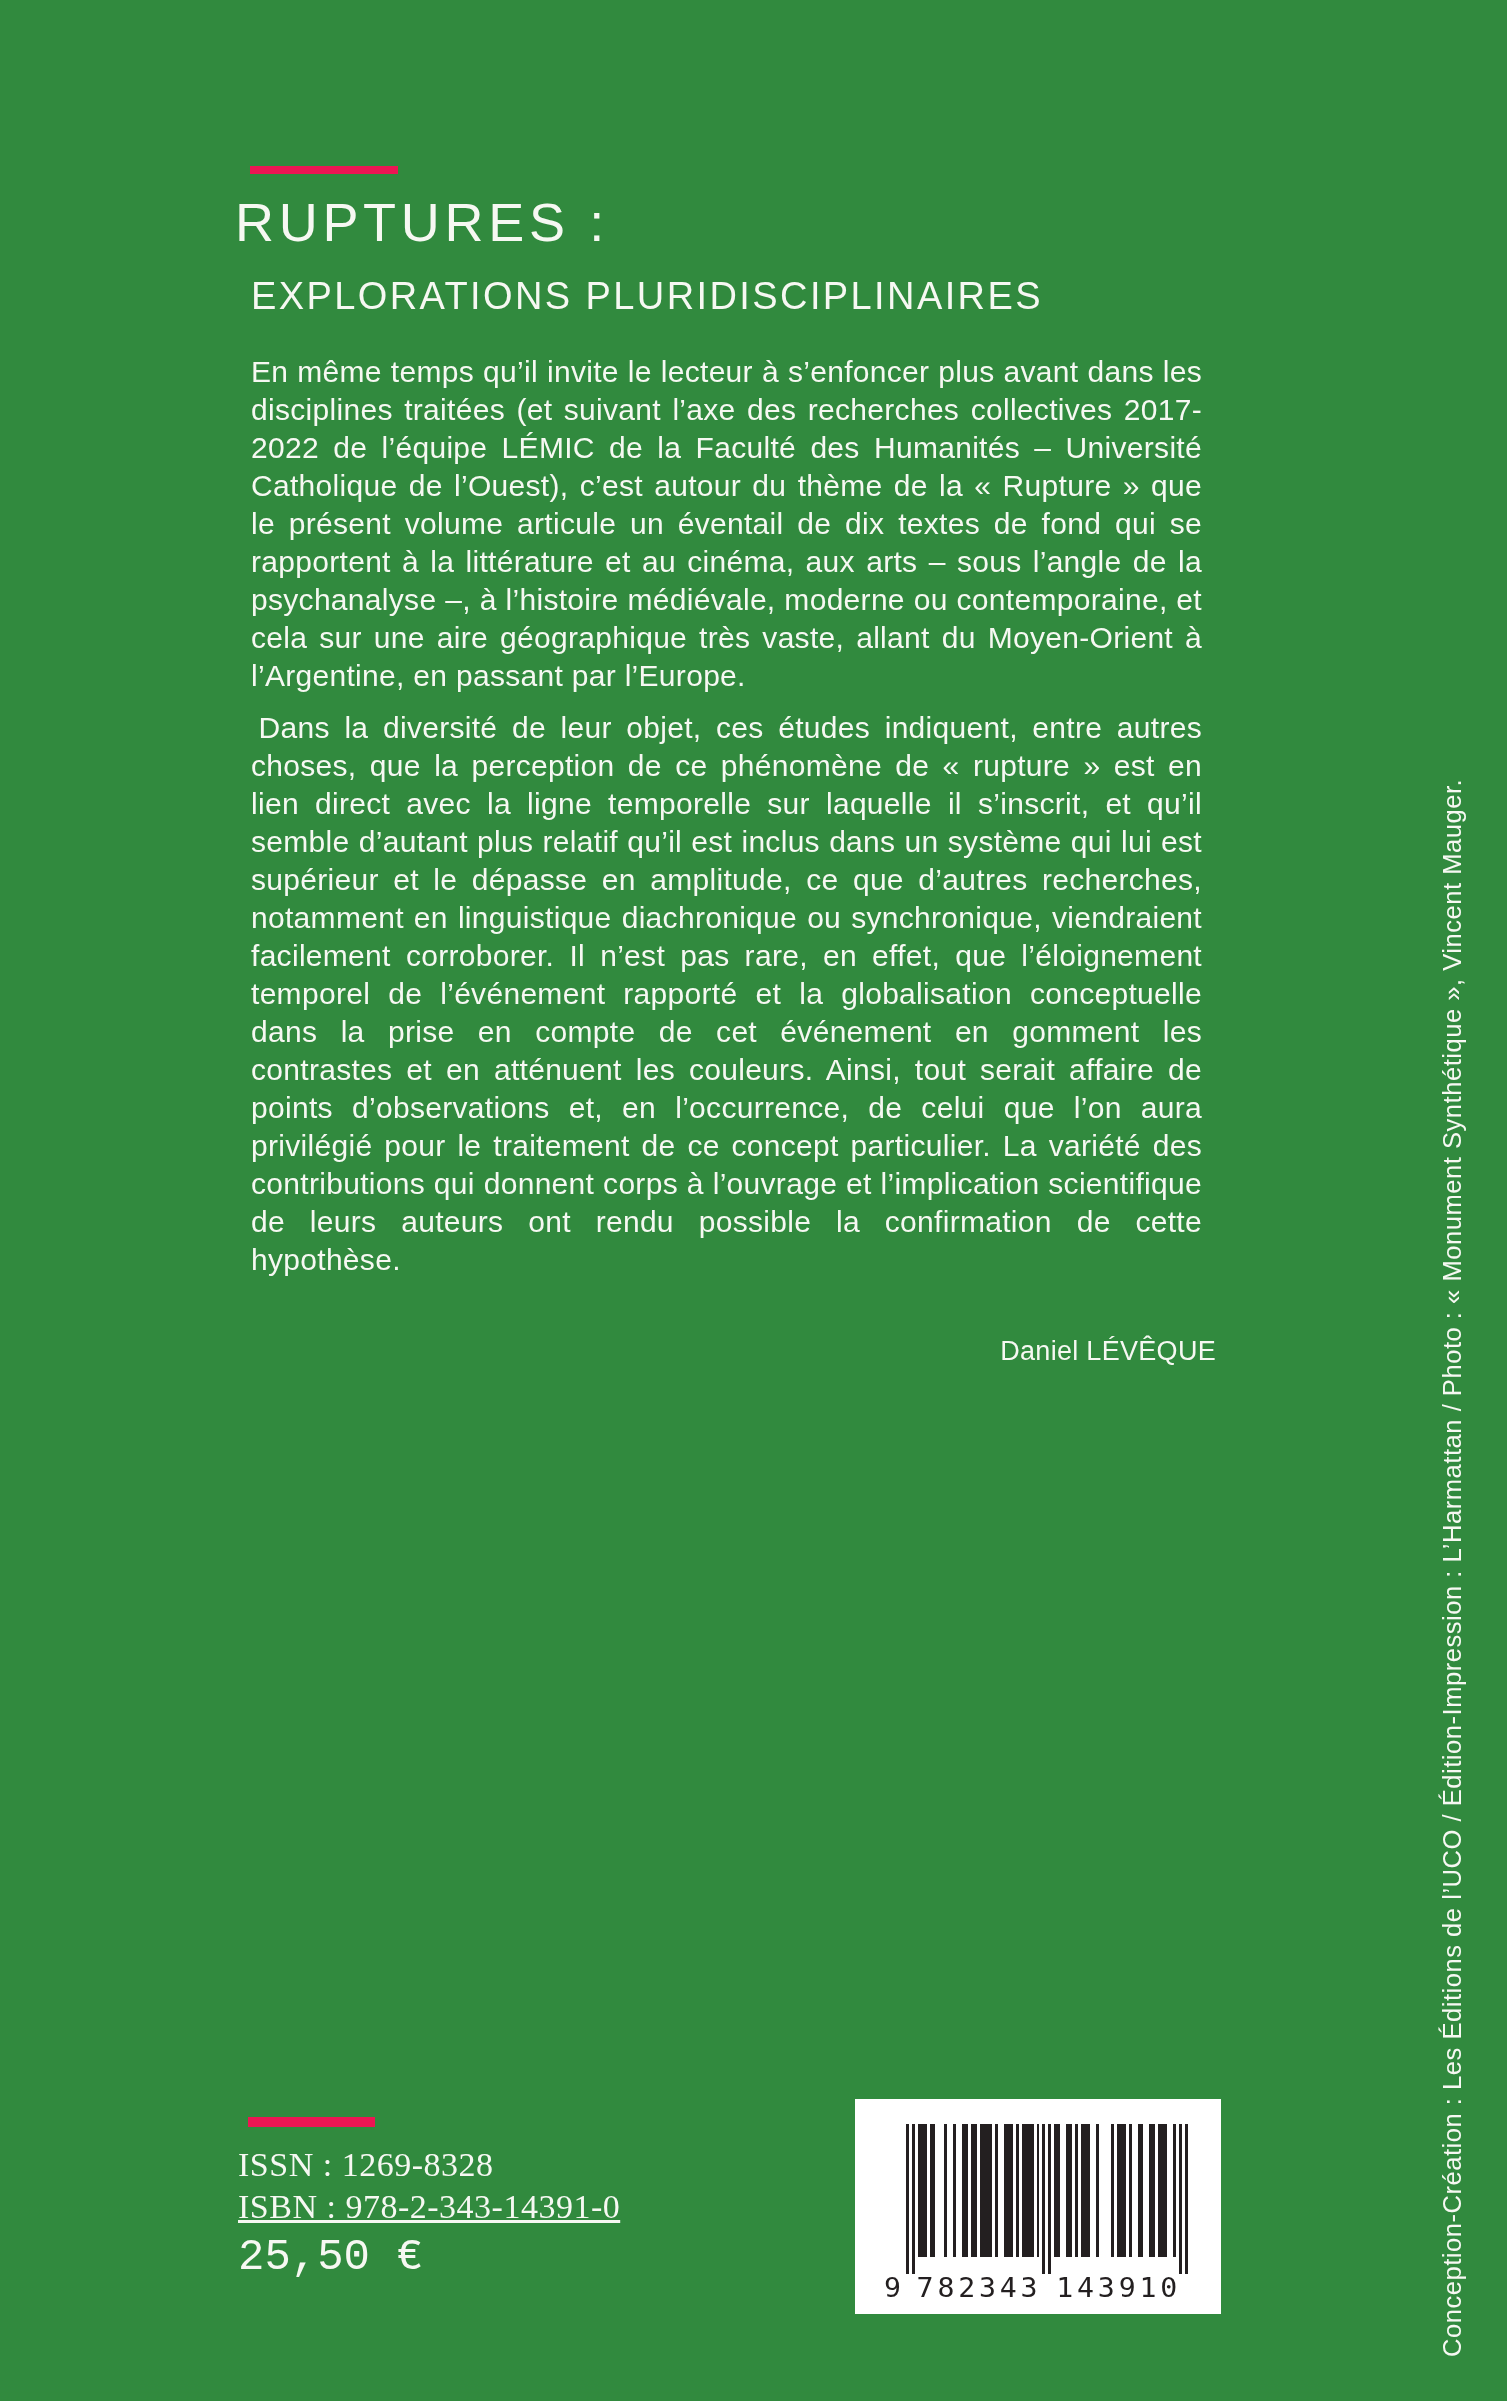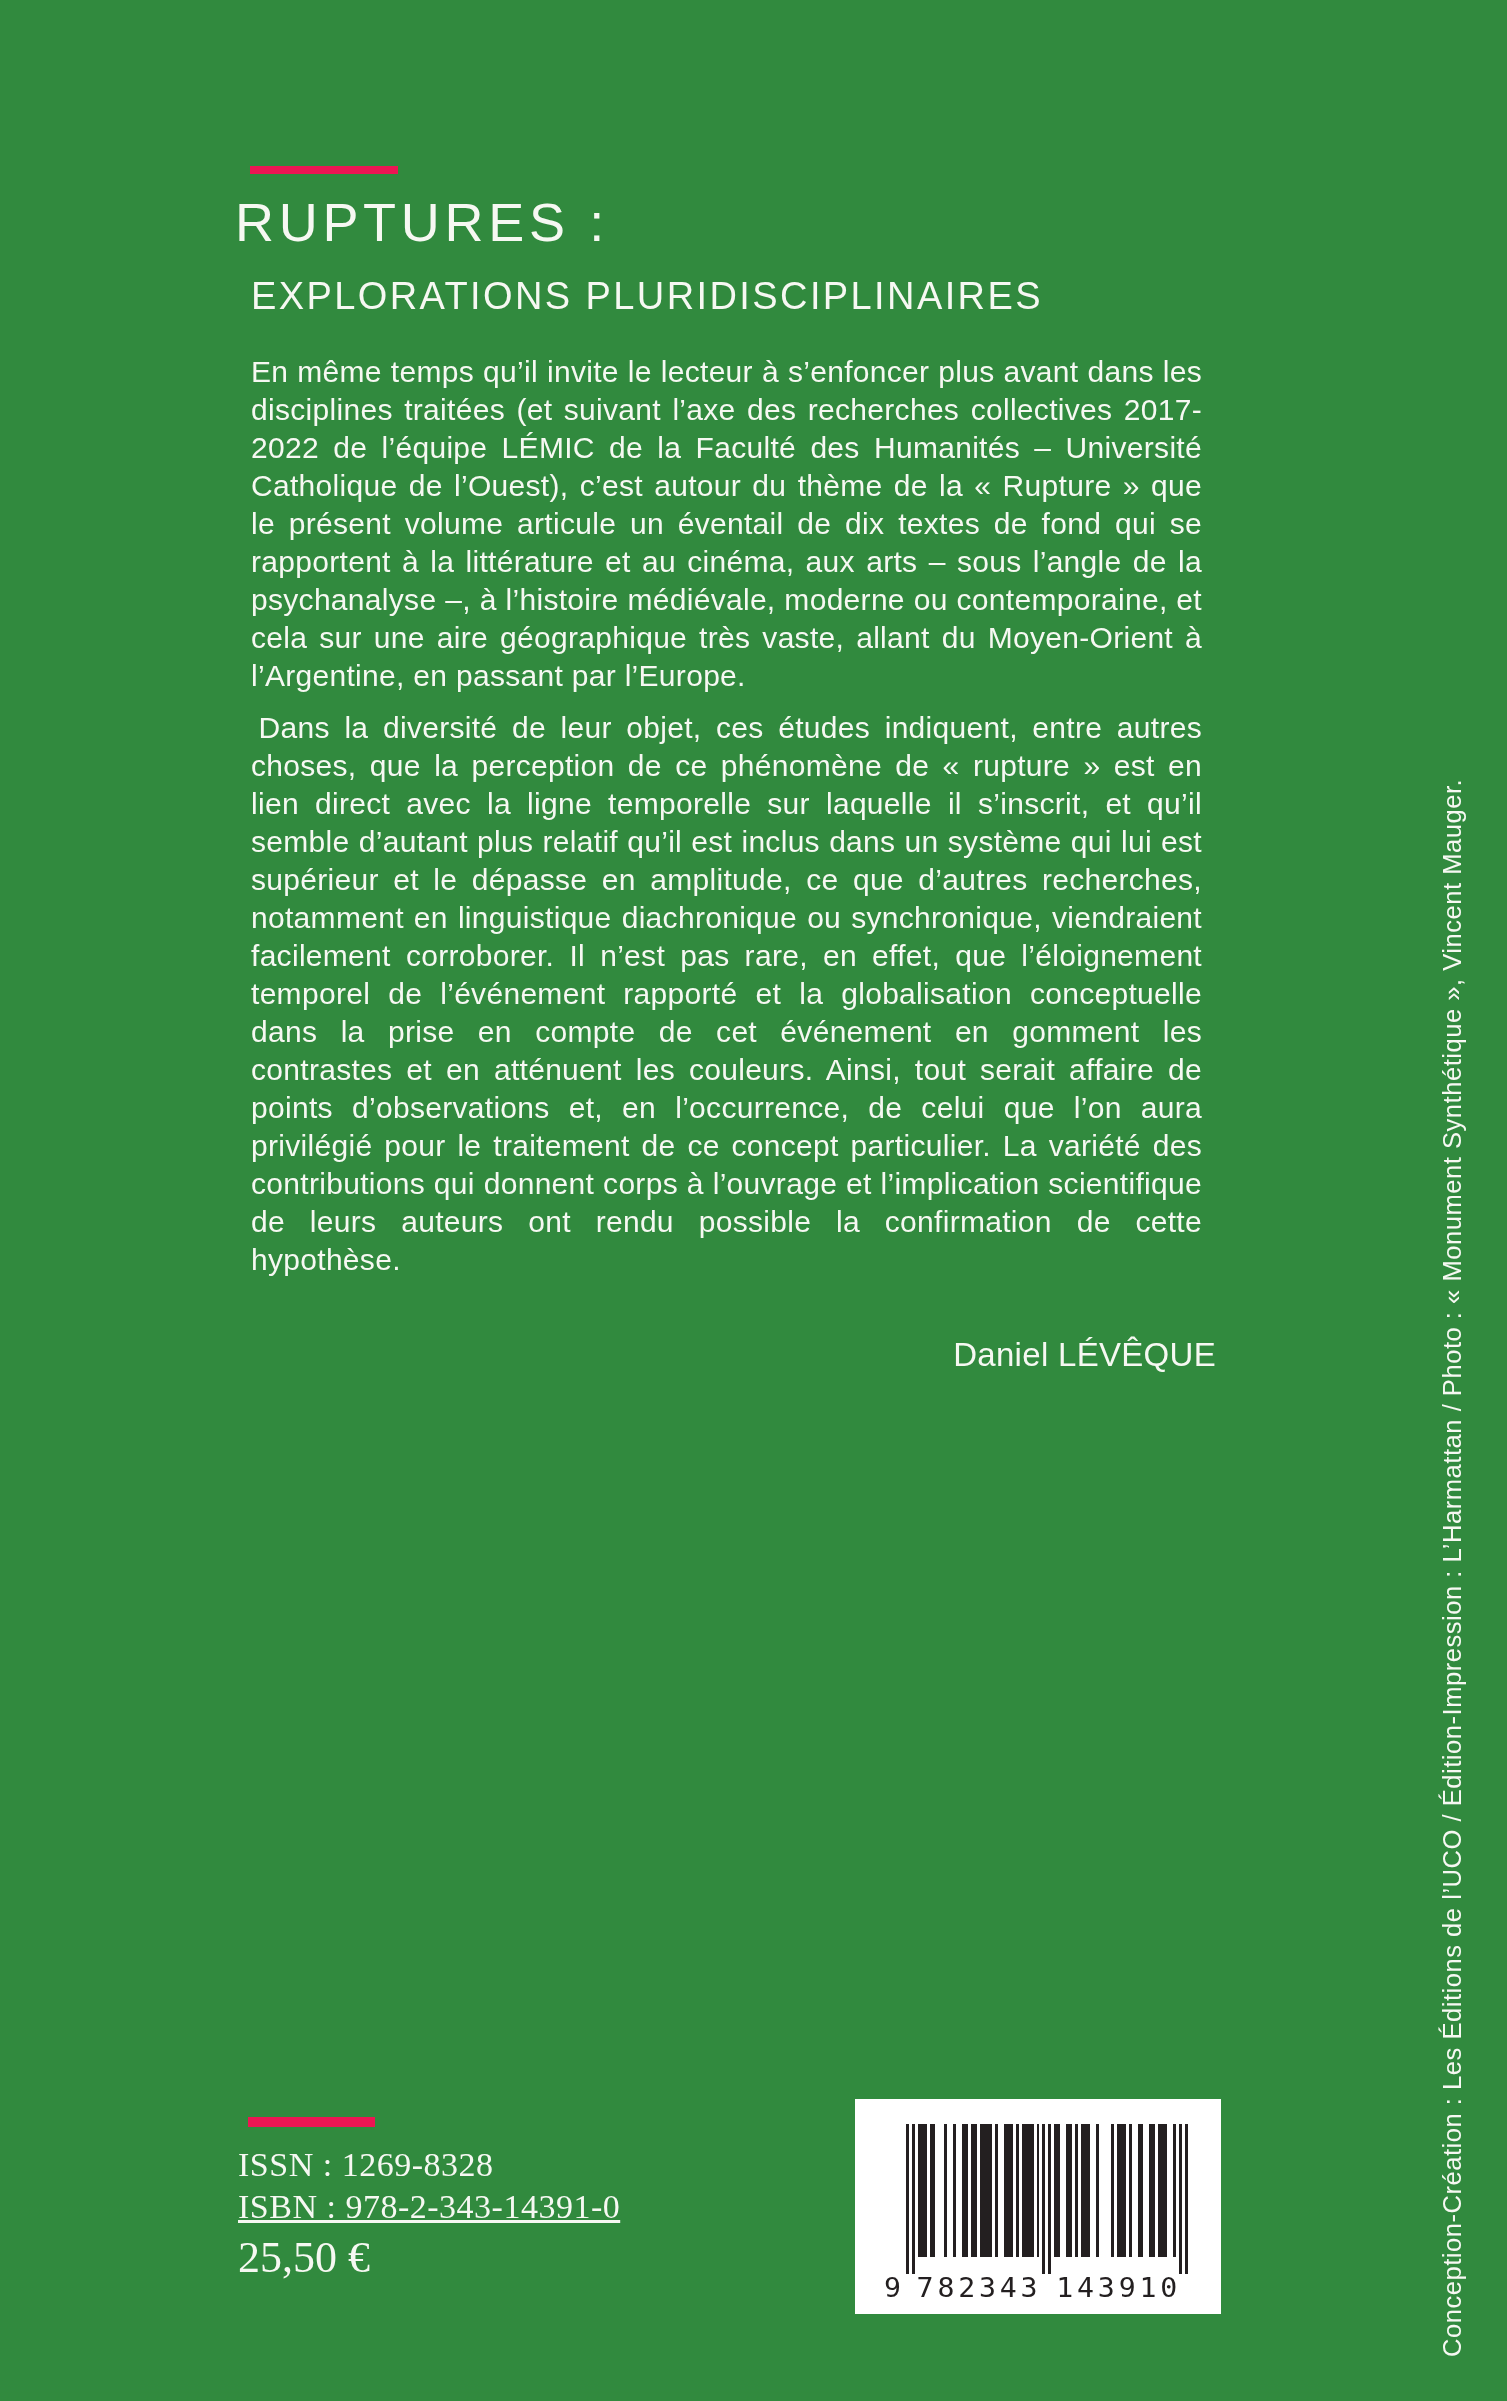--- a/index.html
+++ b/index.html
@@ -26,34 +26,34 @@
   .blurb{
     position:absolute;left:237px;top:339px;width:979px;
     color:var(--text,#f6f8f2);
     font-size:30px;line-height:38px;text-align:justify;
     letter-spacing:0.3px;
   }
   .blurb p{margin:14px;}
   .blurb p.indent{text-indent:7.6px;}
   .author{
     position:absolute;left:237px;top:1336px;width:979px;
-    text-align:right;font-size:33px;color:var(--text,#f6f8f2);
+    text-align:right;font-size:27px;color:var(--text,#f6f8f2);
     letter-spacing:0.3px;
   }
   .issn,.isbn{
     position:absolute;left:238px;
     font-family:"Liberation Serif",serif;
     font-size:34px;color:var(--text,#f6f8f2);
     letter-spacing:0.5px;
   }
   .issn{top:2146px;}
   .isbn{top:2188px;text-decoration:underline;}
   .price{
     position:absolute;left:238px;top:2232px;
-    font-family:Liberation Serif, serif;
+    font-family:Liberation Mono, monospace;
     font-size:44px;color:var(--text,#f6f8f2);
   }
   .barcode-box{
     position:absolute;left:855px;top:2099px;width:366px;height:215px;
     background:var(--barcode_bg,#ffffff);
   }
   .barcode-box svg{
     position:absolute;left:26.5px;top:24.6px;width:312px;height:176px;
   }
   .spine-credit{

